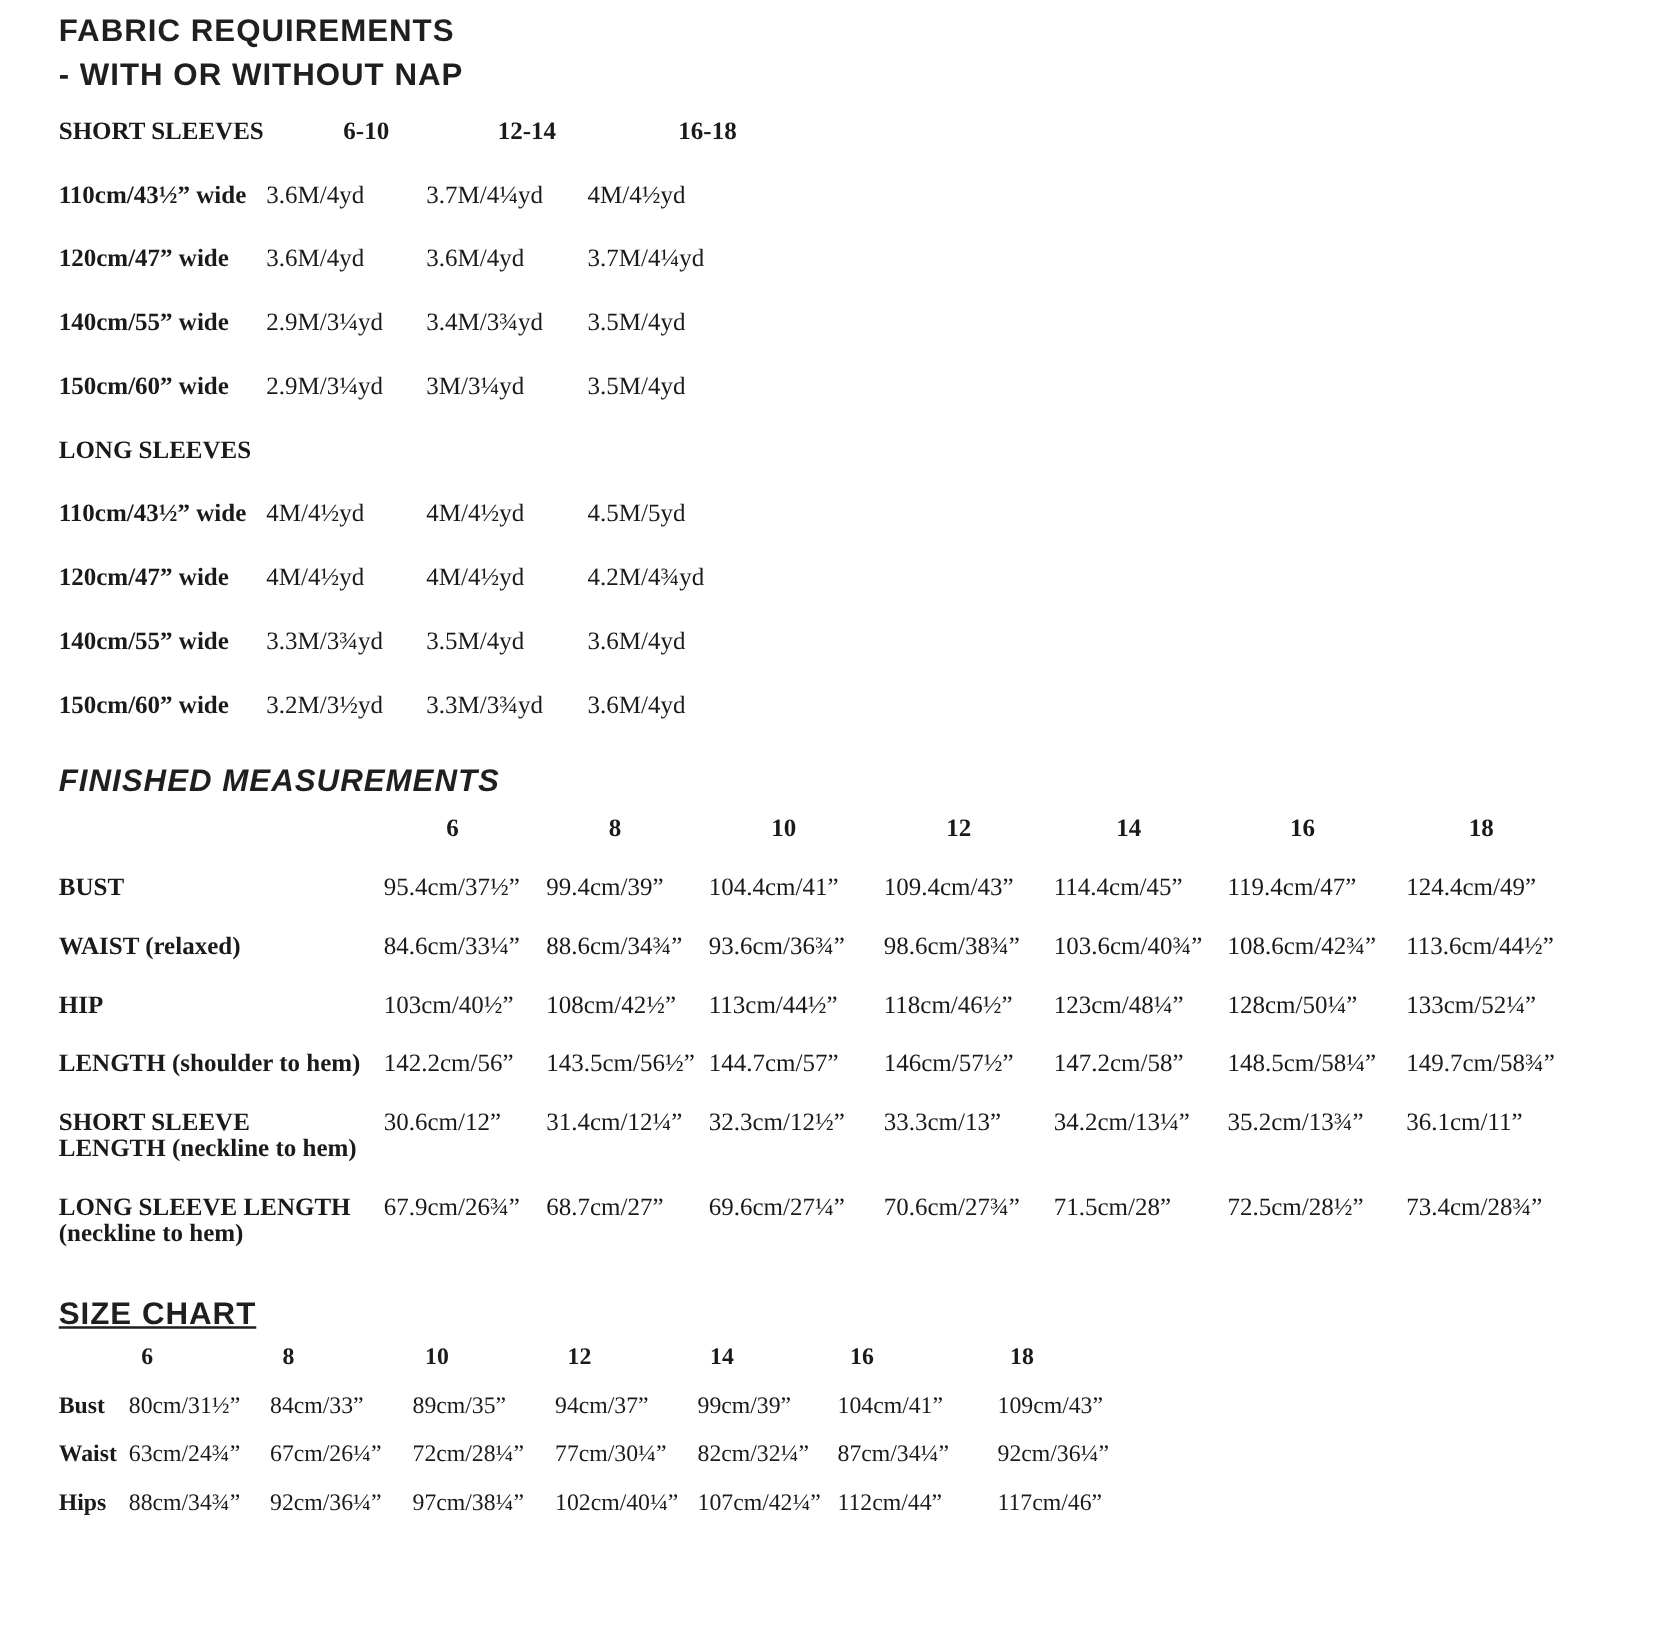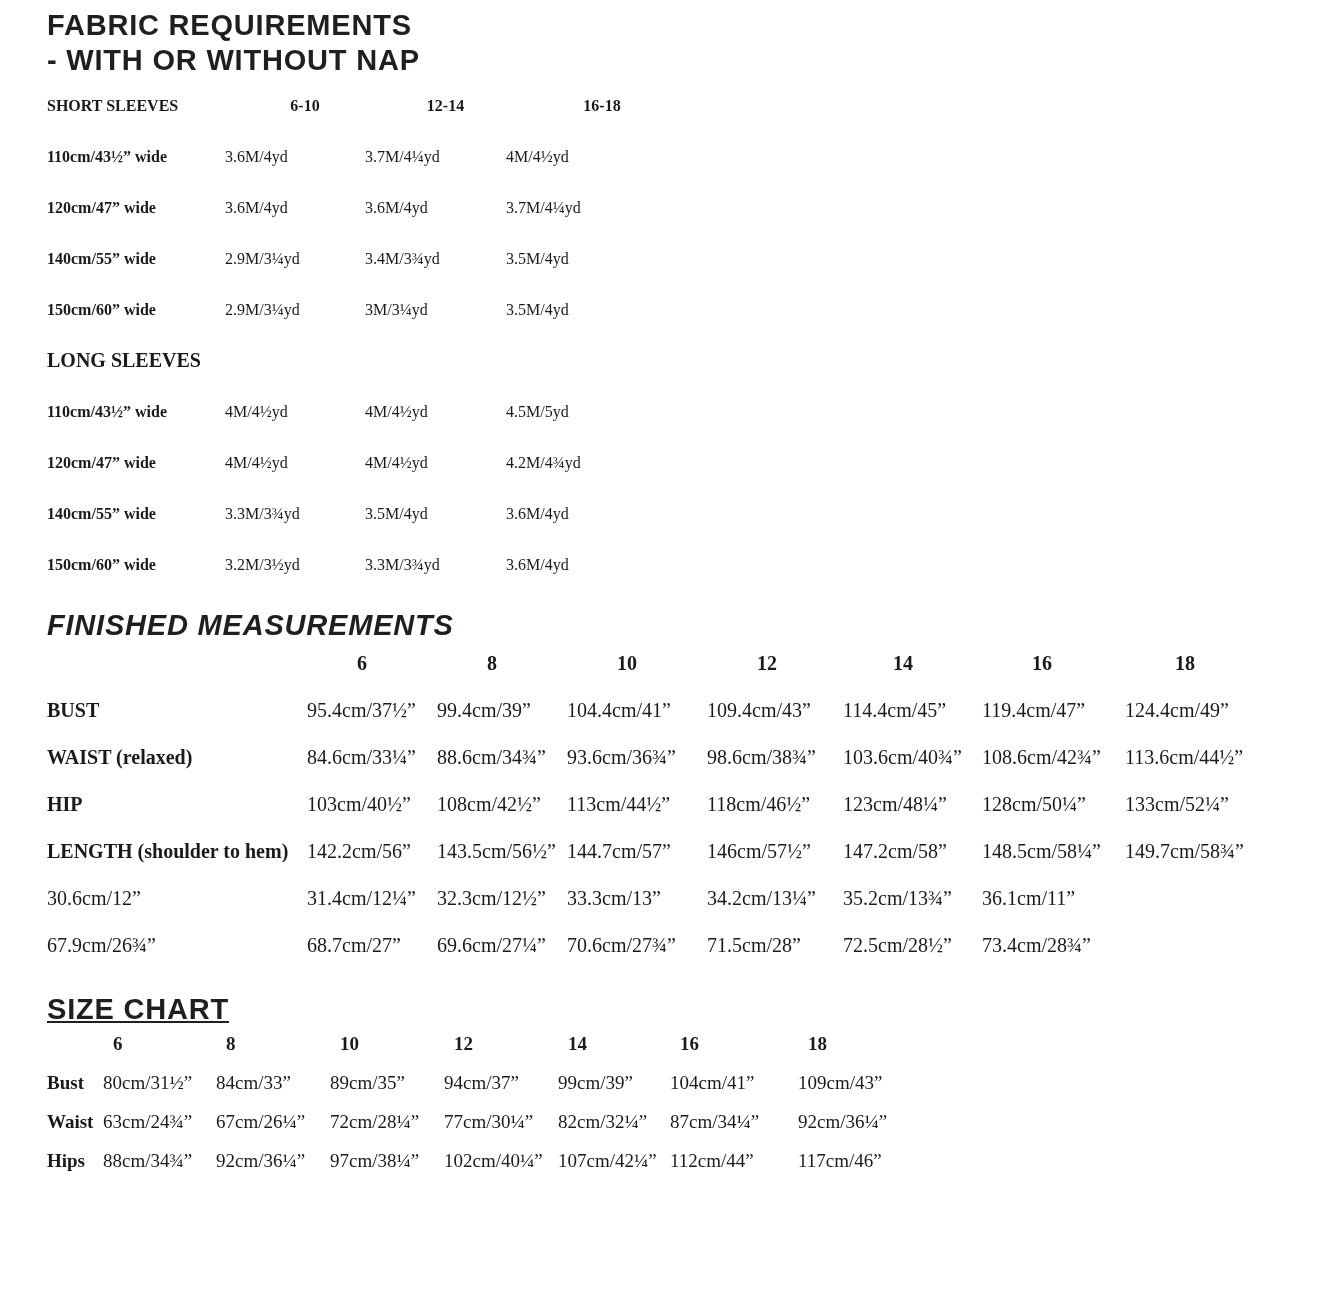--- a/index.html
+++ b/index.html
@@ -7,38 +7,37 @@
     width:1334px;height:1312px;
     box-sizing:border-box;
     padding:8px 0 0 47px;
     font-family:"Liberation Serif", serif;
     color:#1a1a1a;
     overflow:hidden;
   }
   .heading{
     font-family:"Liberation Sans", sans-serif;
     font-weight:700;
-    font-size:29px;
+    font-size:25px;
     line-height:35px;
     letter-spacing:0.8px;
     color:#211e1e;
     margin:0;
   }
   .h-fabric{margin-bottom:16px;}
   .h-fm{margin-top:32px;margin-bottom:10px;font-style:italic;}
   .h-sc{margin-top:36px;margin-bottom:6px;text-decoration:underline;}
 
   
   .fr-row{
     display:grid;
     grid-template-columns:166px 128px 129px 160px;
-    font-size:16px;
+    font-size:20px;
     line-height:23px;
     margin-bottom:28px;
-    gap:12px;
   }
   .fr-size-h{padding-left:32px;text-align:center;}
   .fr-section-label{margin-bottom:28px;font-size:20px;line-height:23px;}
 
   
   .fm-row{
     display:grid;
     grid-template-columns:260px 130px 130px 140px 136px 139px 143px 150px;
     font-size:20px;
     line-height:21px;
@@ -190,30 +189,38 @@
   <div class="cell">142.2cm/56”</div>
   <div class="cell">143.5cm/56½”</div>
   <div class="cell">144.7cm/57”</div>
   <div class="cell">146cm/57½”</div>
   <div class="cell">147.2cm/58”</div>
   <div class="cell">148.5cm/58¼”</div>
   <div class="cell">149.7cm/58¾”</div>
 </div>
 
 <div class="fm-row">
+  <div>
+    <div class="cell b">SHORT SLEEVE</div>
+    <div class="cell b">LENGTH (neckline to hem)</div>
+  </div>
   <div class="cell">30.6cm/12”</div>
   <div class="cell">31.4cm/12¼”</div>
   <div class="cell">32.3cm/12½”</div>
   <div class="cell">33.3cm/13”</div>
   <div class="cell">34.2cm/13¼”</div>
   <div class="cell">35.2cm/13¾”</div>
   <div class="cell">36.1cm/11”</div>
 </div>
 
 <div class="fm-row">
+  <div>
+    <div class="cell b">LONG SLEEVE LENGTH</div>
+    <div class="cell b">(neckline to hem)</div>
+  </div>
   <div class="cell">67.9cm/26¾”</div>
   <div class="cell">68.7cm/27”</div>
   <div class="cell">69.6cm/27¼”</div>
   <div class="cell">70.6cm/27¾”</div>
   <div class="cell">71.5cm/28”</div>
   <div class="cell">72.5cm/28½”</div>
   <div class="cell">73.4cm/28¾”</div>
 </div>
 
 <h1 class="heading h-sc">SIZE CHART</h1>

